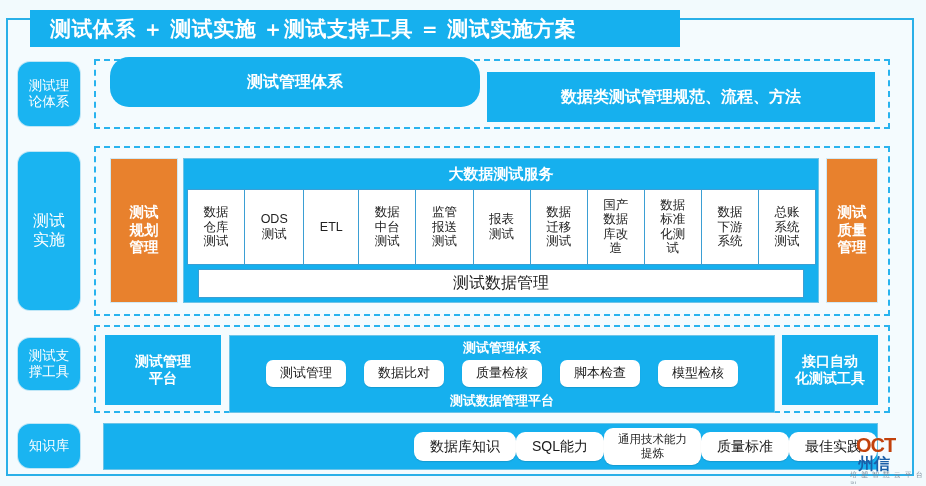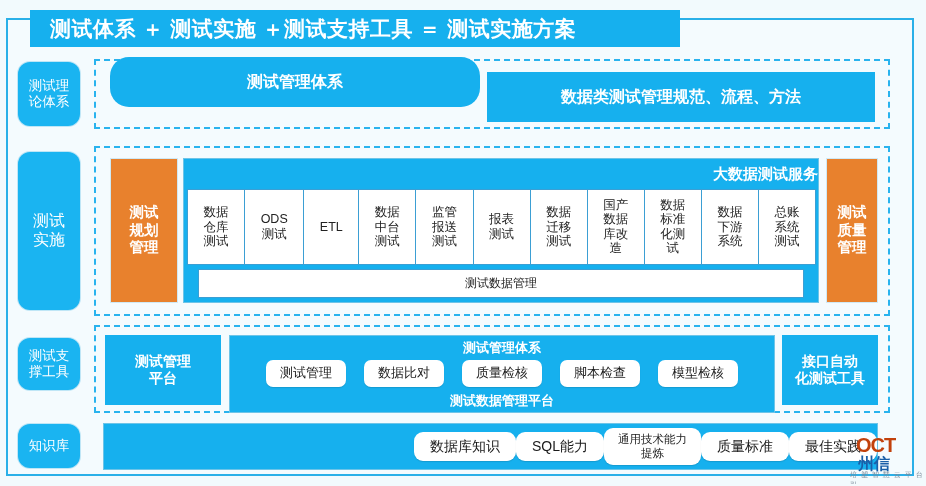--- a/index.html
+++ b/index.html
@@ -118,37 +118,37 @@
     position: absolute;
     background: #16b0ee;
     border: 1px solid #6cc4e8;
     display: flex;
     flex-direction: column;
   }
   .svc-title {
     color: #fff;
     font-weight: bold;
     font-size: 15px;
-    text-align: right;
-    padding: 6px 0 5px;
+    text-align: center;
+    padding: 6px 8px 5px;
   }
   .svc-cells {
     display: flex;
     height: 77px;
     margin: 0 3px;
   }
   .svc-footer {
     margin: 4px 14px 4px;
     height: 30px;
     background: #fff;
     border: 1px solid #3b9fd4;
     display: flex;
     align-items: center;
     justify-content: center;
-    font-size: 12px;
+    font-size: 16px;
     color: #222;
   }
 
   
   .plat-wrap {
     position: absolute;
     background: #16b0ee;
     border: 1px solid #6cc4e8;
     display: flex;
     flex-direction: column;

